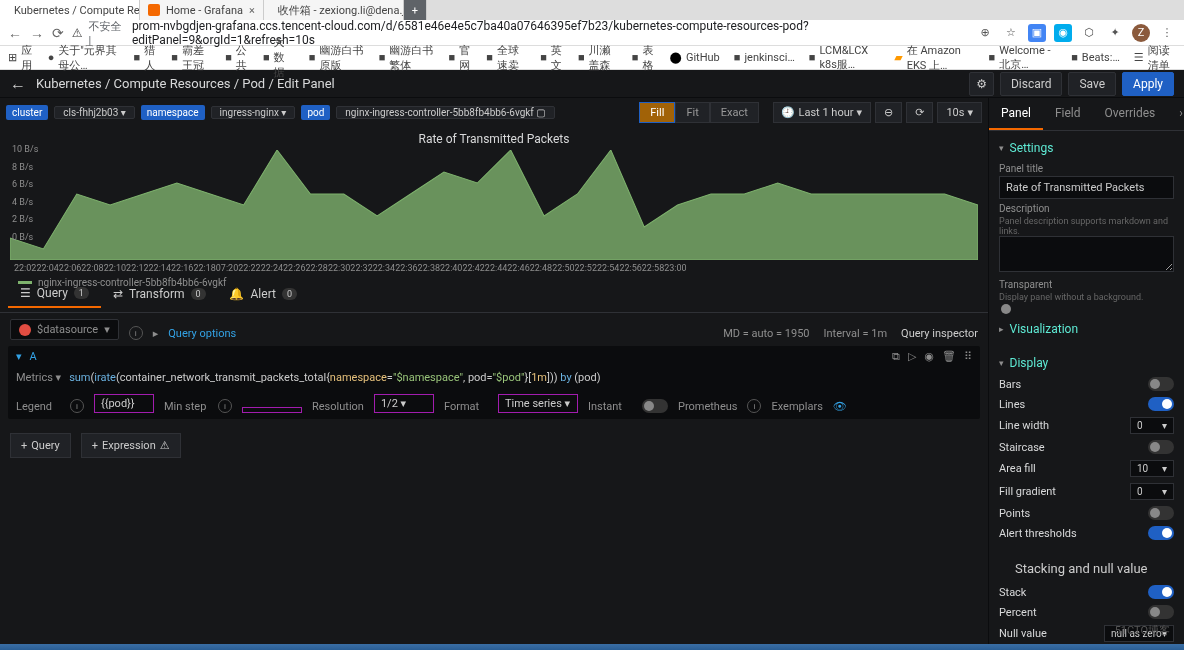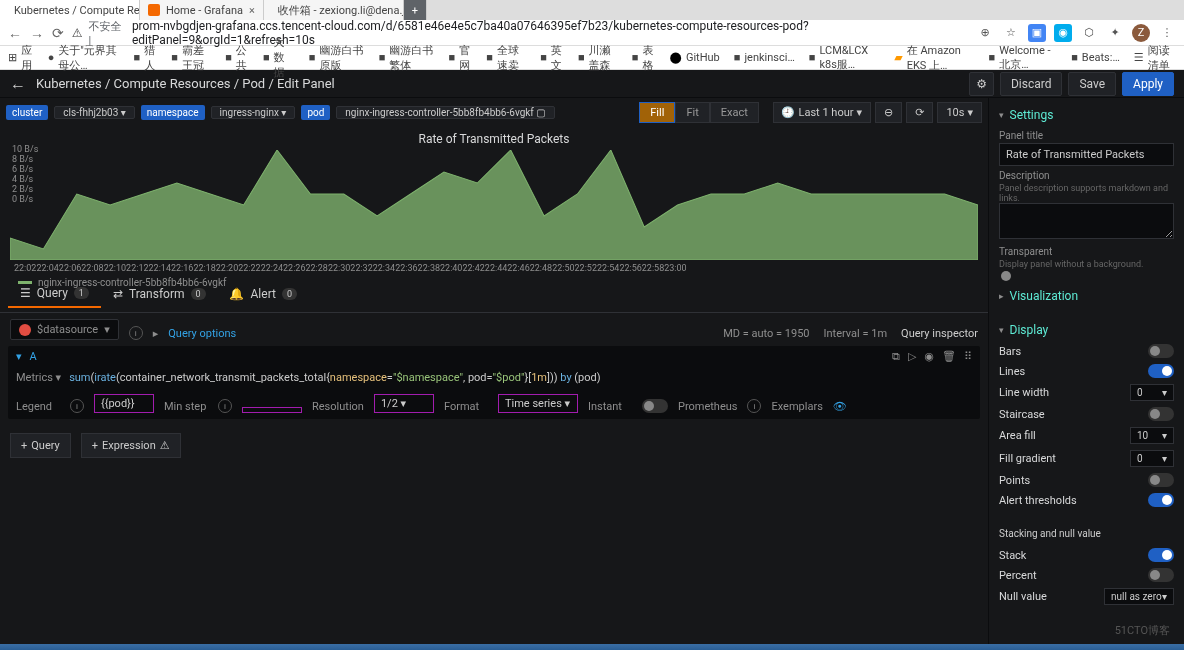--- a/index.html
+++ b/index.html
@@ -34,21 +34,21 @@
 .fit-btn{background:#202226;padding:3px 10px;font-size:11px;border:1px solid #2f3136;color:#999;cursor:pointer}
 .fit-btn.active{background:#a16207;color:#fff;border-color:#1f60c4}
 .time-ctrl{display:flex;gap:4px;margin-left:8px}
 .tc{background:#202226;padding:3px 8px;border:1px solid #2f3136;font-size:11px;color:#ccc;display:flex;align-items:center;gap:3px}
 .chart-area{height:150px;background:#161719;padding:6px 10px;position:relative}
 .chart-title{text-align:center;font-size:12px;color:#d8d9da;margin-bottom:4px}
 .chart-svg{width:100%;height:110px}
 .x-labels{display:flex;justify-content:flex-start;font-size:9px;color:#8e8e8e;padding:0 4px}
 .legend-line{font-size:10px;color:#8e8e8e;padding:4px 8px;display:flex;align-items:center;gap:6px}
 .leg-color{width:14px;height:3px;background:#7eb26d;display:inline-block}
-.y-labels{position:absolute;left:12px;top:18px;font-size:9px;color:#8e8e8e;display:flex;flex-direction:column;height:98px}
+.y-labels{position:absolute;left:12px;top:18px;font-size:9px;color:#8e8e8e;display:flex;flex-direction:column;justify-content:space-between;height:98px}
 .query-tabs{display:flex;gap:0;padding:4px 8px;border-bottom:1px solid #2f3136}
 .qtab{padding:6px 12px;font-size:12px;color:#ccc;display:flex;align-items:center;gap:6px;cursor:pointer}
 .qtab.active{border-bottom:2px solid #f46800}
 .badge{background:#333;padding:1px 5px;border-radius:8px;font-size:9px}
 .query-hdr{display:flex;align-items:flex-end;padding:6px 10px;gap:10px;font-size:11px;color:#8e8e8e}
 .ds-sel{display:flex;align-items:center;gap:6px;background:#0b0c0e;padding:3px 8px;border:1px solid #2f3136;border-radius:2px}
 .ds-circle{width:12px;height:12px;border-radius:50%;background:#e24d42}
 .link{color:#33a2e5;cursor:pointer}
 .qh-right{margin-left:auto;display:flex;gap:14px;color:#8e8e8e}
 .query-row{background:#0b0c0e;margin:0 8px 6px;border-radius:2px}
@@ -208,21 +208,21 @@
     <div class="x-labels" id="xlabels">
           <span>22:02</span>
           <span>22:04</span>
           <span>22:06</span>
           <span>22:08</span>
           <span>22:10</span>
           <span>22:12</span>
           <span>22:14</span>
           <span>22:16</span>
           <span>22:18</span>
-          <span>22:20</span>
+          <span>07:20</span>
           <span>22:22</span>
           <span>22:24</span>
           <span>22:26</span>
           <span>22:28</span>
           <span>22:30</span>
           <span>22:32</span>
           <span>22:34</span>
           <span>22:36</span>
           <span>22:38</span>
           <span>22:40</span>
@@ -299,20 +299,26 @@
     </div>
   </div>
 
   <div class="add-row">
     <div class="add-btn">+ <span>Query</span></div>
     <div class="add-btn">+ <span>Expression</span> ⚠</div>
   </div>
 </div>
 
 <div class="right">
+  <div class="rtabs">
+    <div class="rtab active">Panel</div>
+    <div class="rtab">Field</div>
+    <div class="rtab">Overrides</div>
+    <div class="rtab" style="margin-left:auto">›</div>
+  </div>
 
   <div class="section">
     <div class="sec-hdr">Settings</div>
     <div class="fld">
       <div class="fld-lbl">Panel title</div>
       <input class="fld-in" value="Rate of Transmitted Packets" style="">
     </div>
     <div class="fld">
       <div class="fld-lbl">Description</div>
       <div class="fld-desc">Panel description supports markdown and links.</div>
@@ -359,21 +365,21 @@
           <span>Points</span>
           <span class="toggle"></span>
         </div>
     <div class="fld-row">
           <span>Alert thresholds</span>
           <span class="toggle on"></span>
         </div>
   </div>
 
   <div class="section">
-    <div class="fld-lbl" style="font-size:10px;color:#ccc;margin:6px 0">Stacking and null value</div>
+    <div class="fld-lbl" style="font-size:13px;color:#ccc;margin:6px 16px">Stacking and null value</div>
     <div class="fld-row">
           <span>Stack</span>
           <span class="toggle on"></span>
         </div>
     <div class="fld-row">
           <span>Percent</span>
           <span class="toggle"></span>
         </div>
     <div class="fld-row">
           <span>Null value</span>

